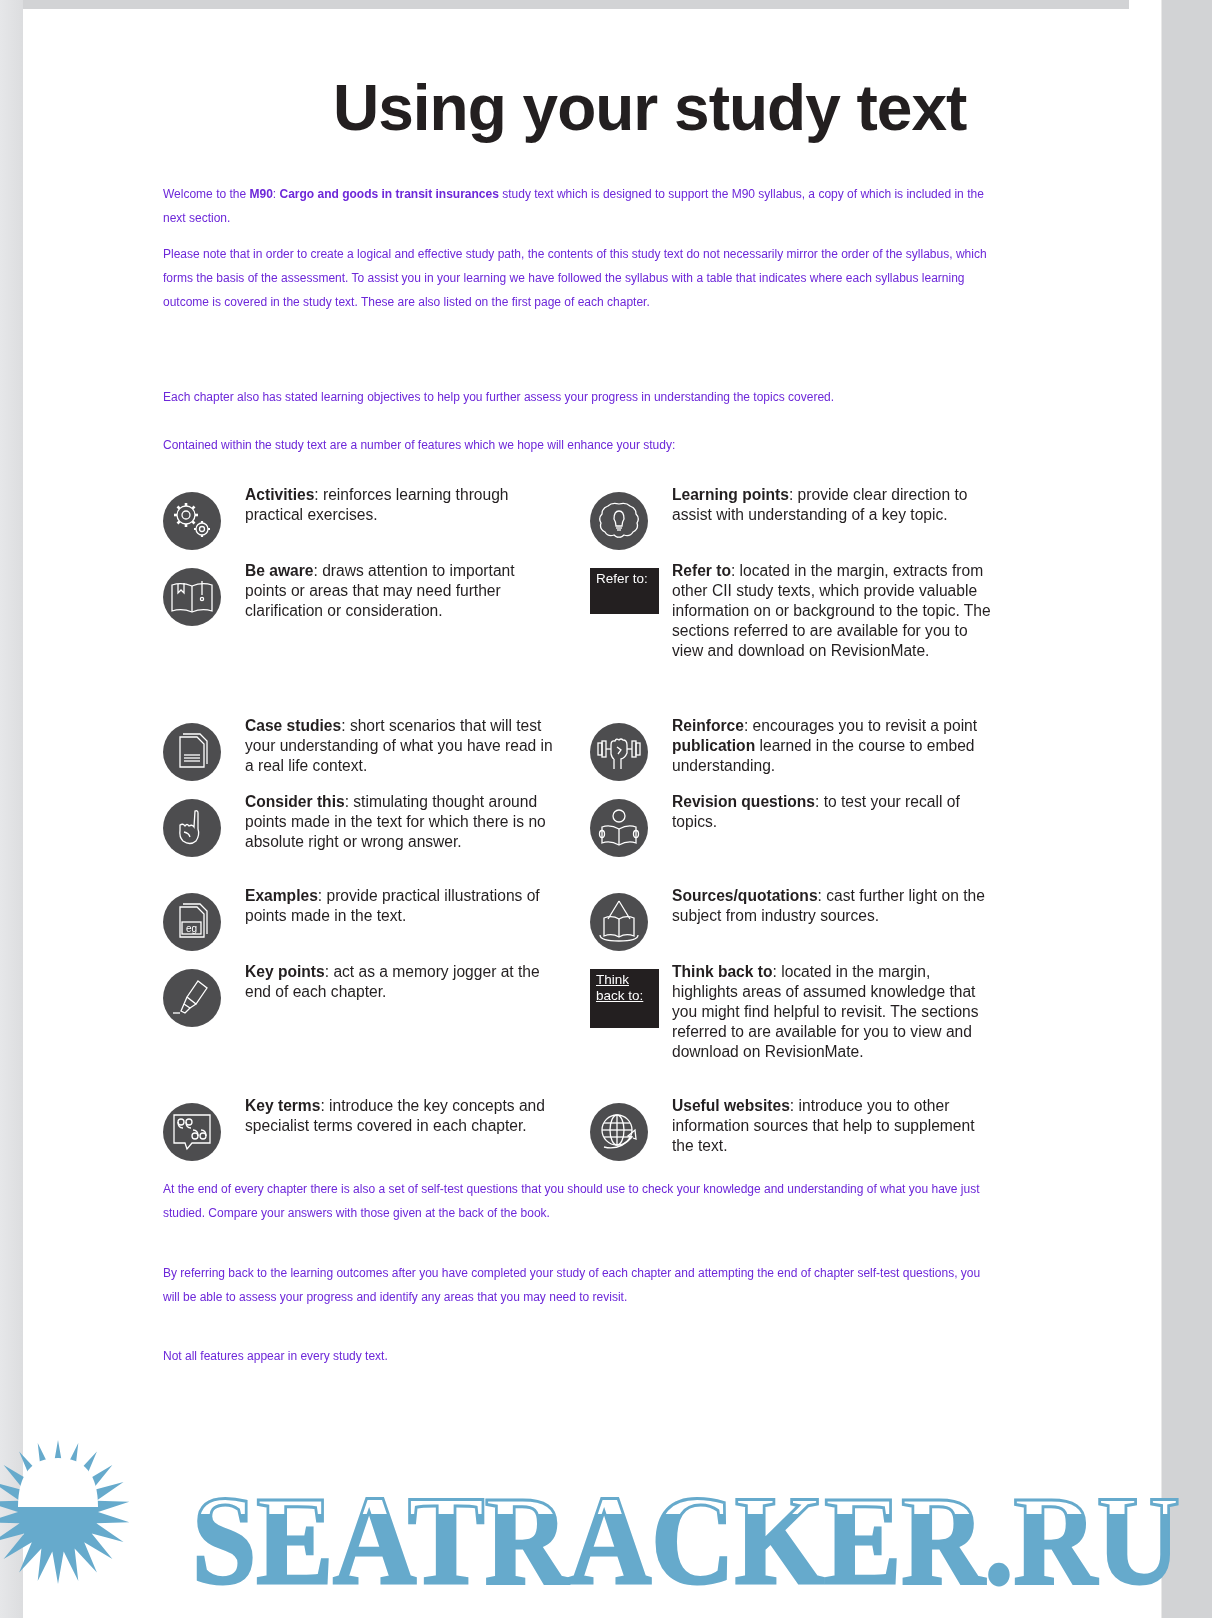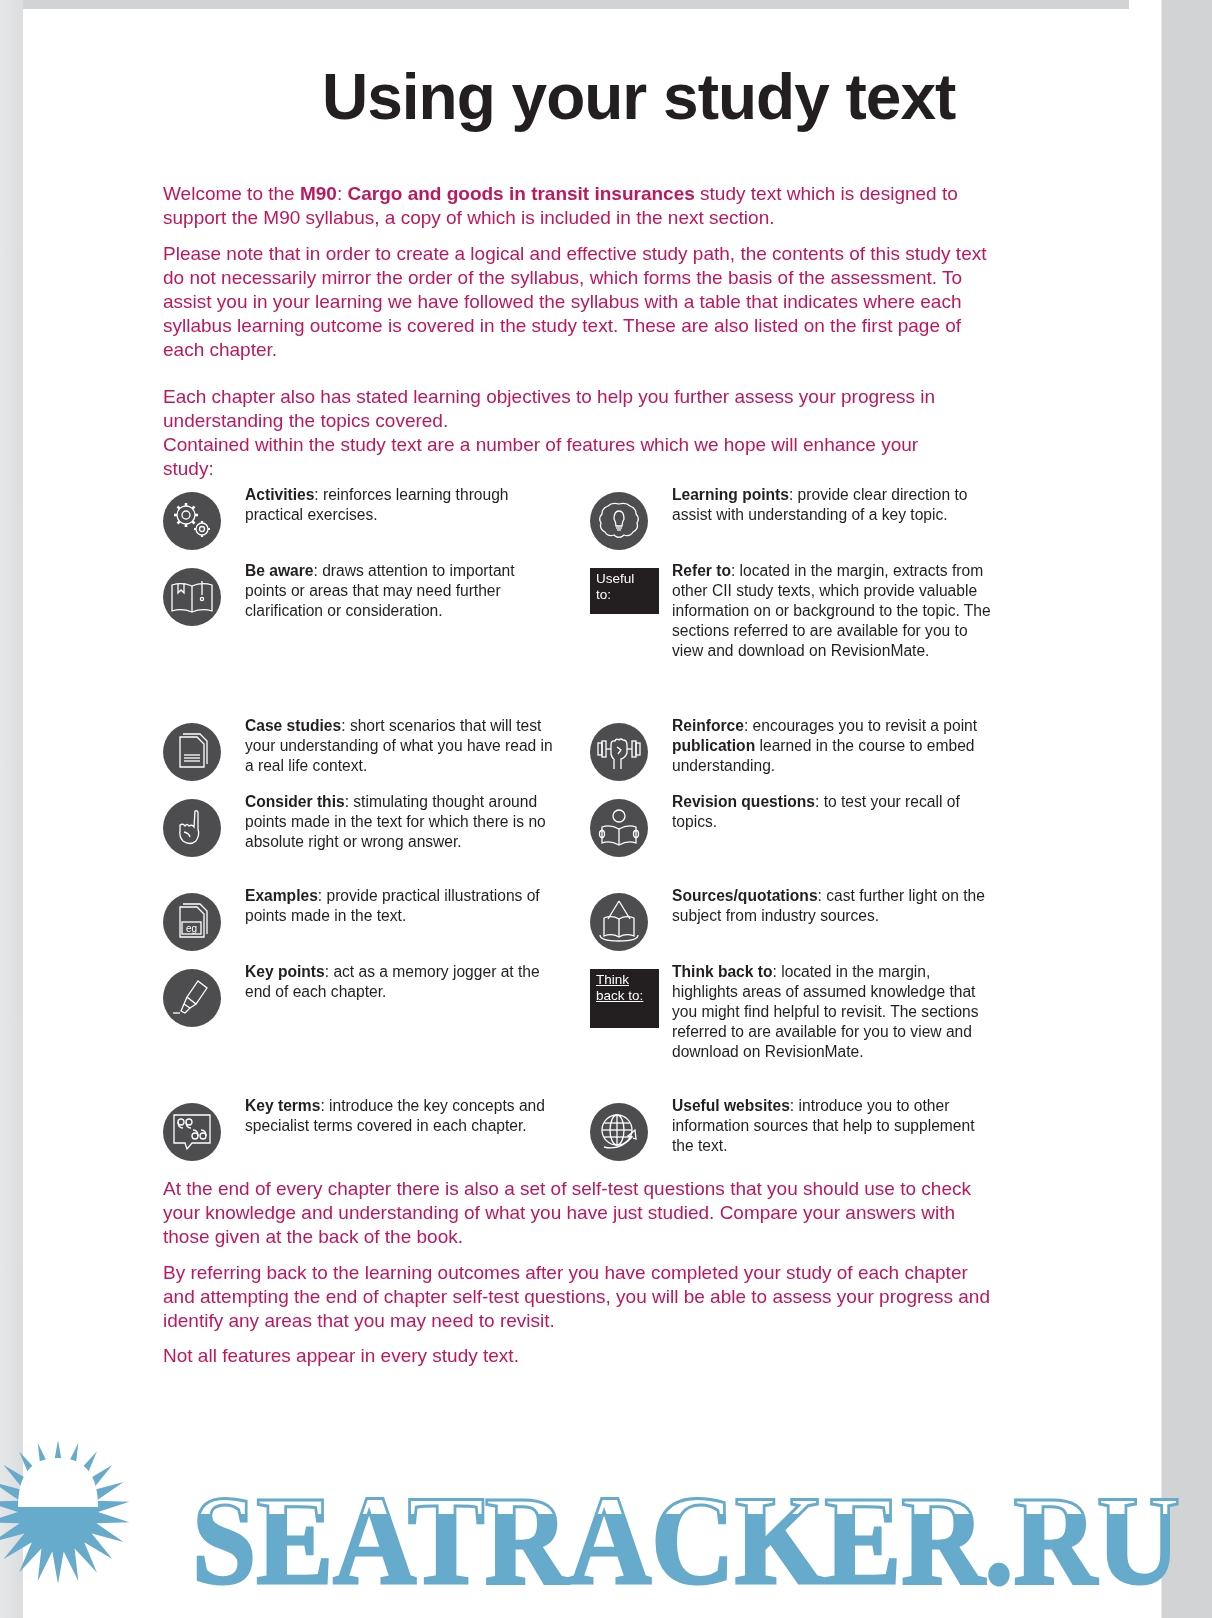--- a/index.html
+++ b/index.html
@@ -8,25 +8,25 @@
     background:#d2d3d5;
     font-family:"Liberation Sans", sans-serif;
     color:#231f20;
   }
   .left-strip { position:absolute; left:0; top:0; width:23px; height:1618px;
     background:linear-gradient(to right,#e6e7e9,#dcdddf); }
   .page { position:absolute; left:23px; top:0; width:1138px; height:1618px; background:#ffffff; }
   .top-bar { position:absolute; left:23px; top:0; width:1106px; height:9px; background:#d2d3d5; }
   .right-strip { position:absolute; left:1161px; top:0; width:51px; height:1618px; background:#d2d3d5; border-left:1px solid #e8e8e8; }
 
-  .title { position:absolute; left:318px; top:56px; margin:4px;
+  .title { position:absolute; left:318px; top:56px; margin:15px;
     font-family:"Liberation Sans", sans-serif; font-weight:bold; font-size:64px;
     letter-spacing:-1px; color:#231f20; white-space:nowrap; }
 
-  .body-text { position:absolute; left:163px; width:830px; font-size:19px; line-height:24px; color:#be185d; }
+  .body-text { position:absolute; left:163px; width:830px; font-size:12px; line-height:24px; color:#6d28d9; }
   .body-text p { margin:0; }
   .b { font-weight:bold; }
 
   .feature { position:absolute; width:420px; display:block; }
   .feature .icon { position:absolute; left:0; top:0; width:58px; height:58px; border-radius:50%; background:#4d4d4f; }
   .feature .icon svg { width:58px; height:58px; display:block; }
   .feature .box { position:absolute; left:0; top:0; width:69px; background:#231f20; color:#ffffff;
     font-size:13.5px; line-height:16px; padding:3px 6px; box-sizing:border-box; }
   .feature .desc { position:absolute; left:82px; top:-7px; width:310px; font-size:15.6px; line-height:20px; color:#231f20; }
   .feature .desc.wide { width:320px; }
@@ -168,21 +168,21 @@
       <path d="M18 14 Q12 16 12 22 Q8 26 11 31 Q9 37 15 40 Q18 45 24 43 Q27 46 29 45 Q31 46 34 43 Q40 45 43 40 Q49 37 47 31 Q50 26 46 22 Q46 16 40 14 Q36 10 29 12 Q22 10 18 14 Z"></path>
       <path d="M24 27 Q24 19 29 19 Q34 19 34 27 Q32 30 32 34 L26 34 Q26 30 24 27 Z"></path>
       <line x1="26" y1="36" x2="32" y2="36"></line>
         <line x1="27" y1="38" x2="31" y2="38"></line>
     </svg>
   </div>
   <div class="desc wide" style="left:82px;"><span class="t">Learning points</span><span>: provide clear direction to assist with understanding of a key topic.</span></div>
 </div>
 
 <div class="feature" style="left:590px;top:568px;">
-  <div class="box" style="height:46px;">Useful to:</div>
+  <div class="box" style="height:46px;">Refer to:</div>
   <div class="desc wide"><span class="t">Refer to</span><span>: located in the margin, extracts from other CII study texts, which provide valuable information on or background to the topic. The sections referred to are available for you to view and download on RevisionMate.</span></div>
 </div>
 
 <div class="feature" style="left:590px;top:723px;">
   <div class="icon">
     <svg viewBox="0 0 58 58" fill="none" stroke="#fff" stroke-width="1.3">
       <rect x="8" y="20" width="4" height="12"></rect>
         <rect x="12" y="18" width="4" height="16"></rect>
       <rect x="46" y="20" width="4" height="12"></rect>
         <rect x="42" y="18" width="4" height="16"></rect>

